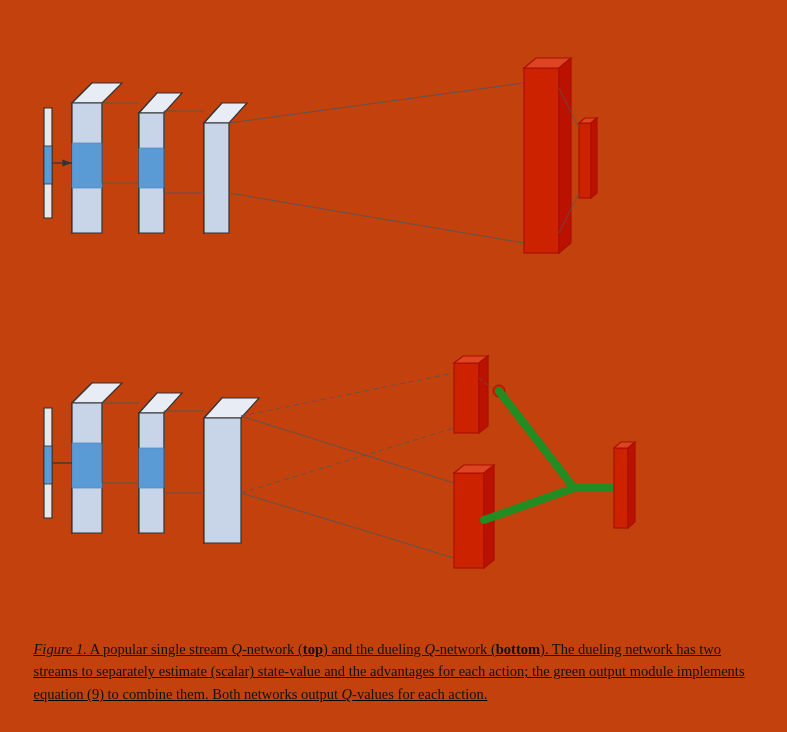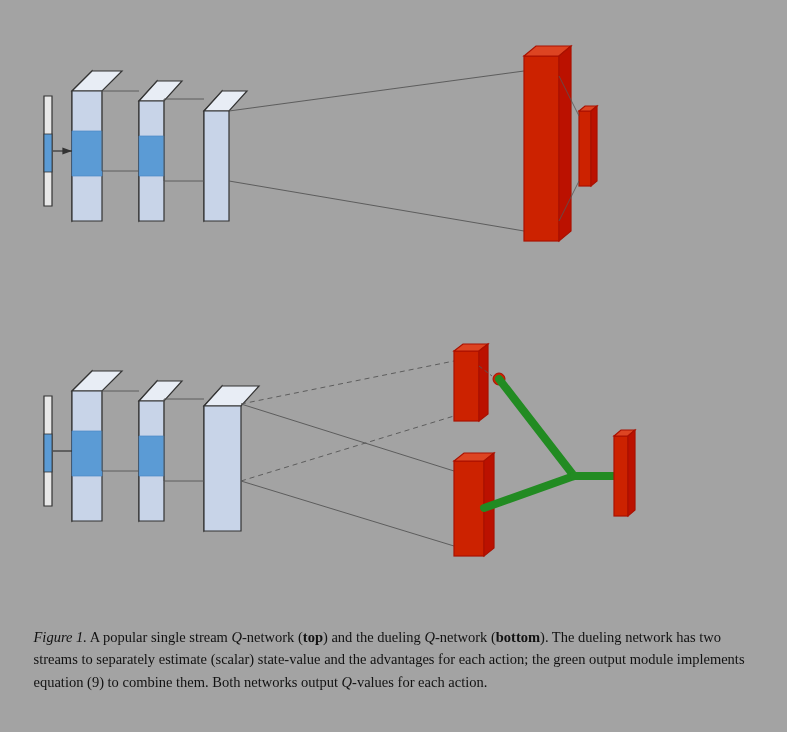--- a/index.html
+++ b/index.html
@@ -7,24 +7,25 @@
       width: 787px;
       height: 732px;
       background: #ffffff;
       font-family: 'Times New Roman', Times, serif;
       overflow: hidden;
     }
 
     .page {
       width: 787px;
       height: 732px;
-      background: #a3a3a3;
-      padding: 16px 30px 20px 30px;
+      background: #c2410c;
+      padding: 28px 30px 20px 30px;
       display: flex;
       flex-direction: column;
+      text-decoration: underline;
     }
 
     .diagram-area {
       flex: 1;
       position: relative;
       display: flex;
       flex-direction: column;
       align-items: center;
       justify-content: flex-start;
     }

